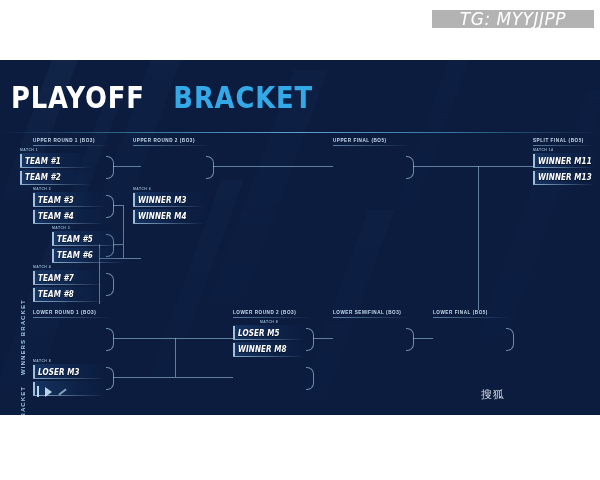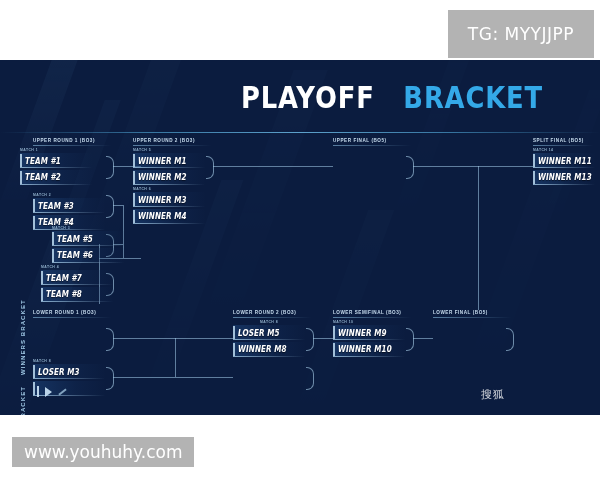--- a/index.html
+++ b/index.html
@@ -29,21 +29,21 @@
   .streak {
     position: absolute;
     background: linear-gradient(180deg, rgba(120,190,240,0.10), rgba(120,190,240,0.02));
     transform: skewX(-20deg);
     filter: blur(0.4px);
   }
 
   
   #title-wrap {
     position: absolute; left: 0; top: 20px; width: 554px;
-    text-align: right;
+    text-align: left;
     z-index: 5;
   }
   .title-txt {
     font-family: "DejaVu Sans", sans-serif;
     font-weight: bold;
     font-size: 30px;
     letter-spacing: 1px;
     transform: scaleX(0.86);
     display: inline-block;
   }
@@ -153,23 +153,24 @@
   .wm-badge {
     position: absolute;
     background: #b3b3b3;
     color: #ffffff;
     font-family: "DejaVu Sans", sans-serif;
     display: flex; align-items: center;
     z-index: 20;
   }
   #tg-badge {
     right: 6px; top: 10px;
-    height: 48px; padding: 0 20px;
+    height: 18px; padding: 0 28px;
     font-size: 17px;
     letter-spacing: 0.5px;
+    font-style: italic;
   }
   #site-badge {
     left: 12px; top: 437px;
     height: 30px; padding: 0 12px;
     font-size: 17px;
   }
   #sohu-mark {
     position: absolute;
     left: 481px; top: 387px;
     color: rgba(255,255,255,0.82);
@@ -227,41 +228,41 @@
     <div class="match" style="left:20px; top:88px;">
       <div class="match-label">MATCH 1</div>
       <div class="slot">
         <span class="slot-txt">TEAM #1</span>
       </div>
       <div class="slot">
         <span class="slot-txt">TEAM #2</span>
       </div>
     </div>
 
-    <div class="match" style="left:33px; top:133px;">
+    <div class="match" style="left:33px; top:127px;">
       <div class="match-label">MATCH 2</div>
       <div class="slot">
         <span class="slot-txt">TEAM #3</span>
       </div>
       <div class="slot">
         <span class="slot-txt">TEAM #4</span>
       </div>
     </div>
 
     <div class="match" style="left:33px; top:166px;padding-left:19px;">
       <div class="match-label">MATCH 3</div>
       <div class="slot">
         <span class="slot-txt">TEAM #5</span>
       </div>
       <div class="slot">
         <span class="slot-txt">TEAM #6</span>
       </div>
     </div>
 
-    <div class="match" style="left:33px; top:205px;margin-left:8px;">
+    <div class="match" style="left:33px; top:205px;">
       <div class="match-label">MATCH 4</div>
       <div class="slot">
         <span class="slot-txt">TEAM #7</span>
       </div>
       <div class="slot">
         <span class="slot-txt">TEAM #8</span>
       </div>
     </div>
 
     <div class="brace" style="left:106px; top:96px; width:7px; height:21px;"></div>
@@ -277,29 +278,20 @@
     <div class="conn h" style="left:99px; top:198px; width:42px;"></div>
     <div class="conn v" style="left:99px; top:184px; height:60px;"></div>
 
     <div class="brace" style="left:106px; top:213px; width:7px; height:21px;"></div>
 
     <div class="round-head" style="left:133px; top:78px;">
       <div class="round-title">UPPER ROUND 2 (BO3)</div>
       <div class="round-rule"></div>
     </div>
 
-    <div class="match" style="left:133px; top:88px;">
-      <div class="match-label">MATCH 5</div>
-      <div class="slot">
-        <span class="slot-txt">WINNER M1</span>
-      </div>
-      <div class="slot">
-        <span class="slot-txt">WINNER M2</span>
-      </div>
-    </div>
     <div class="match" style="left:133px; top:127px;">
       <div class="match-label">MATCH 6</div>
       <div class="slot">
         <span class="slot-txt">WINNER M3</span>
       </div>
       <div class="slot">
         <span class="slot-txt">WINNER M4</span>
       </div>
     </div>
 
@@ -372,39 +364,29 @@
     </div>
 
     <div class="brace" style="left:306px; top:268px; width:7px; height:21px;"></div>
     <div class="conn h" style="left:313px; top:278px; width:20px;"></div>
     <div class="brace" style="left:306px; top:307px; width:7px; height:21px;"></div>
 
     <div class="round-head" style="left:333px; top:250px;">
       <div class="round-title">LOWER SEMIFINAL (BO3)</div>
       <div class="round-rule"></div>
     </div>
-    <div class="match" style="left:333px; top:260px;">
-      <div class="match-label">MATCH 10</div>
-      <div class="slot">
-        <span class="slot-txt">WINNER M9</span>
-      </div>
-      <div class="slot">
-        <span class="slot-txt">WINNER M10</span>
-      </div>
-    </div>
 
     <div class="brace" style="left:406px; top:268px; width:7px; height:21px;"></div>
     <div class="conn h" style="left:413px; top:278px; width:20px;"></div>
 
     <div class="round-head" style="left:433px; top:250px;">
       <div class="round-title">LOWER FINAL (BO5)</div>
       <div class="round-rule"></div>
     </div>
     <div class="brace" style="left:506px; top:268px; width:7px; height:21px;"></div>
 
     <div id="sohu-mark" style="left:481px; top:327px;">搜狐</div>
 
   </div>
 
   <div class="wm-badge" id="tg-badge">TG: MYYJJPP</div>
-  <div class="wm-badge" id="site-badge">www.youhuhy.com</div>
 
 </div>
 
 </body></html>

